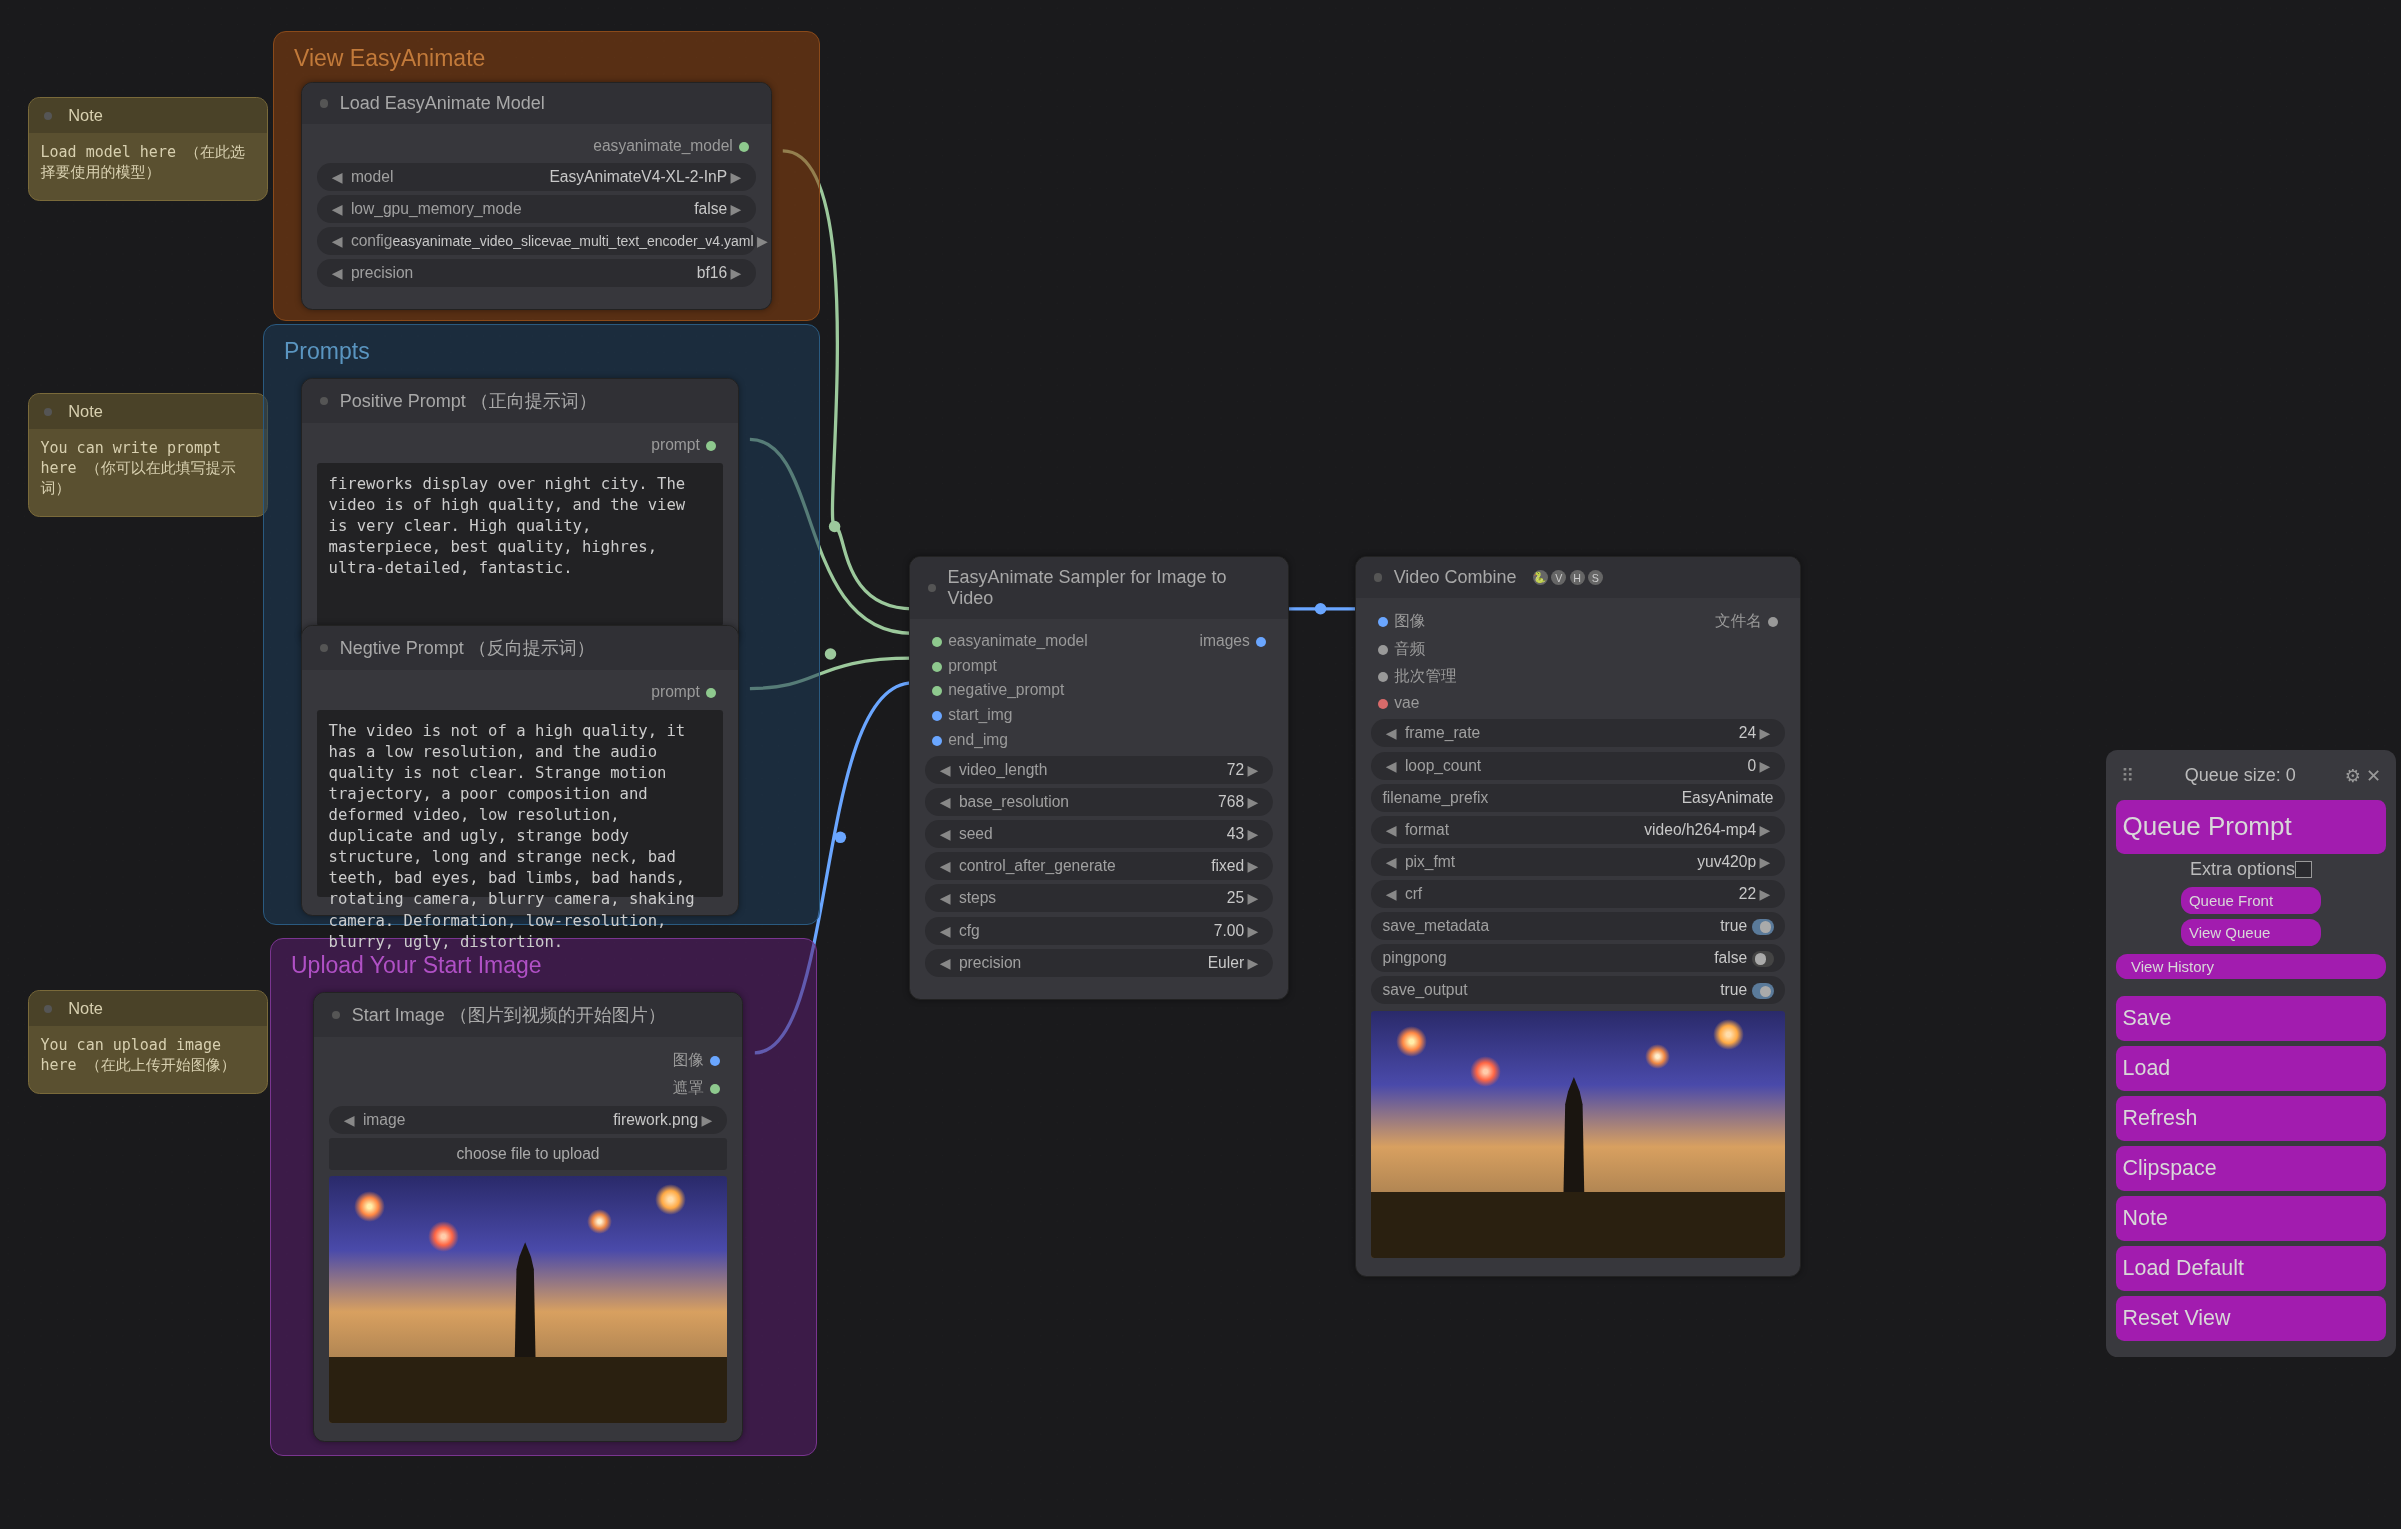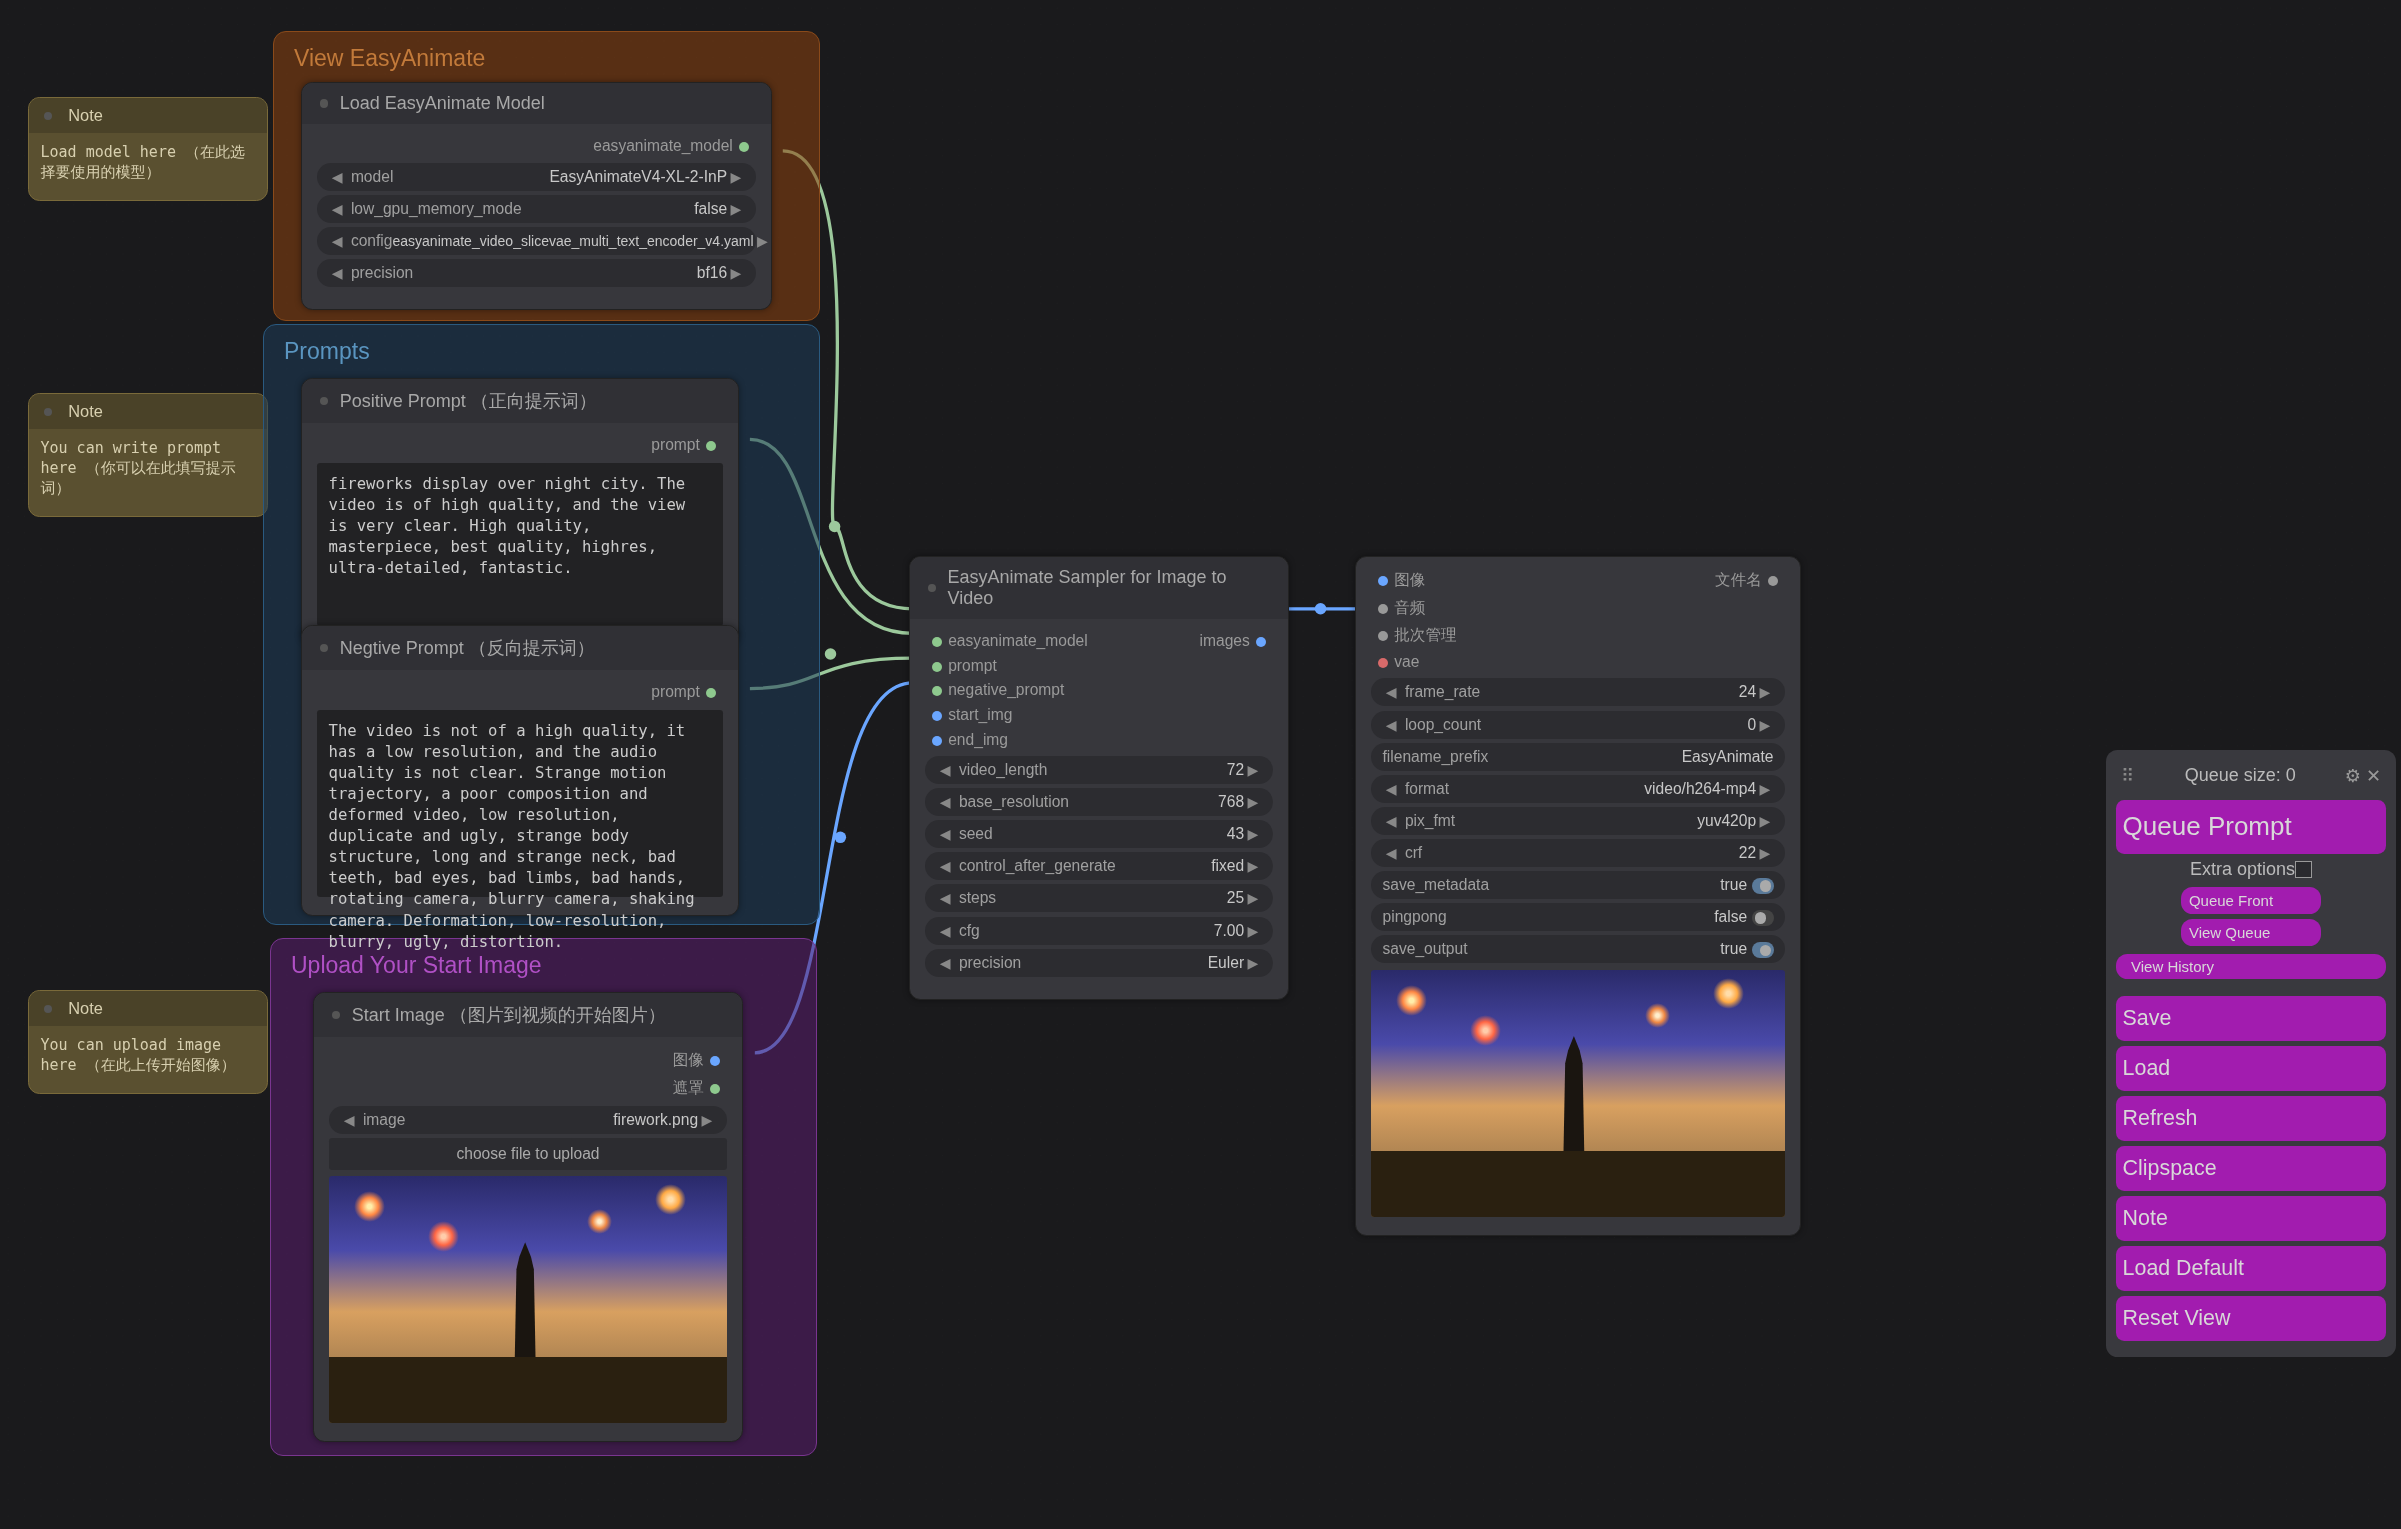--- a/index.html
+++ b/index.html
@@ -264,20 +264,30 @@
         <span class="lbl">
           <span class="arrow-l">◀</span>
           <span>precision</span>
         </span>
         <span><span class="val">Euler</span><span class="arrow-r">▶</span></span>
       </div>
   </div>
 </div>
 
 <div class="node" style="left:1355px;top:556px;width:444px">
+  <div class="node-title">
+      <span class="dot-hdr"></span>
+      <span>Video Combine</span>
+    <span class="vhs-ico">
+        <span>🐍</span>
+        <span>V</span>
+        <span>H</span>
+        <span>S</span>
+      </span>
+  </div>
   <div class="node-body">
     <div class="io-row">
         <span><span class="port b"></span><span>图像</span></span>
         <span><span>文件名</span><span class="port gr"></span></span>
       </div>
     <div class="io-row">
         <span><span class="port gr"></span><span>音频</span></span>
       </div>
     <div class="io-row">
         <span><span class="port gr"></span><span>批次管理</span></span>

